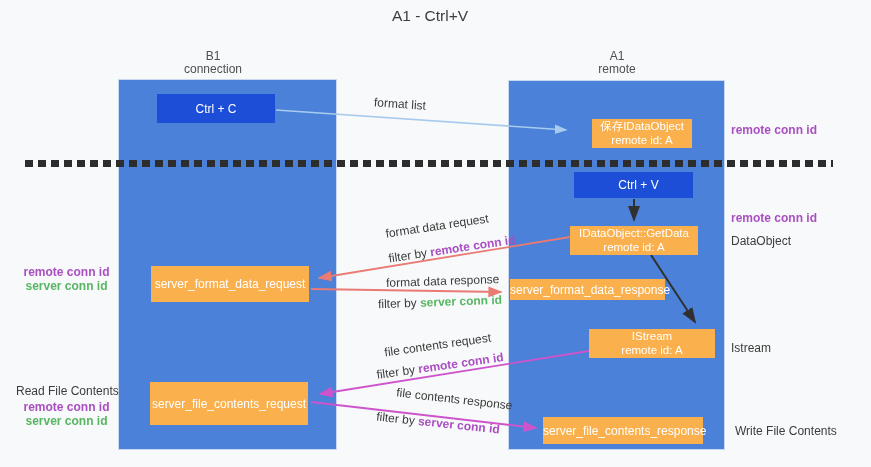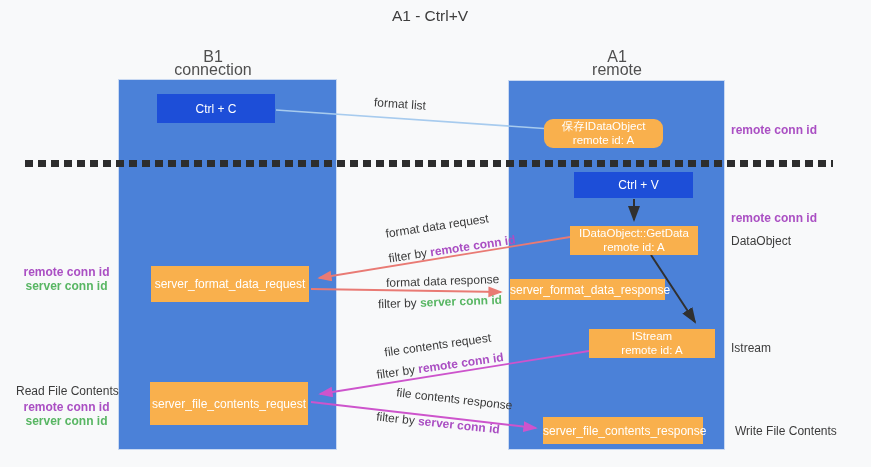--- a/index.html
+++ b/index.html
@@ -1,19 +1,19 @@
 <!DOCTYPE html>
 <html><head>
 <meta charset="utf-8">
 <style>
   html,body{margin:0;padding:0;background:#f8f9fa;font-family:"Liberation Sans",sans-serif;}
   .canvas{position:relative;width:871px;height:467px;background:#f8f9fa;overflow:hidden;}
   .abs{position:absolute;}
   .title{left:330px;top:6px;width:200px;text-align:center;font-size:15.5px;color:#3d3d3d;line-height:19px;}
-  .lane-header{text-align:center;font-size:16px;color:#4f4f4f;line-height:13px;}
+  .lane-header{text-align:center;font-size:12px;color:#4f4f4f;line-height:13px;}
   .lane{background:#4b81d8;border:1px solid #c9d9f2;box-sizing:border-box;}
   .divider{left:25px;top:160px;width:808px;height:7px;
     background:repeating-linear-gradient(90deg,#2d2d2d 0 8px,transparent 8px 13px);}
   .node{box-sizing:border-box;color:#fff;text-align:center;display:flex;flex-direction:column;justify-content:center;}
   .node.green{background:#1d4ed8;font-size:12px;}
   .node.orange{background:#f9b04d;}
   .node .l1,.node .l2{line-height:13.5px;font-size:11.5px;}
   .node.single{font-size:12px;}
   .ann{font-size:12px;color:#3c3c3c;white-space:nowrap;}
   .key-purple{color:#aa4fc3;font-weight:bold;}
@@ -66,21 +66,21 @@
     <line x1="570" y1="237" x2="319" y2="278" stroke="#e97a74" stroke-width="1.8" marker-end="url(#m-red)"></line>
     <line x1="311" y1="289" x2="501" y2="292" stroke="#e97a74" stroke-width="1.8" marker-end="url(#m-red)"></line>
     <line x1="589" y1="351" x2="320" y2="394" stroke="#cd54cc" stroke-width="1.8" marker-end="url(#m-mag)"></line>
     <line x1="311" y1="402" x2="536" y2="428" stroke="#cd54cc" stroke-width="1.8" marker-end="url(#m-mag)"></line>
   </svg>
 
   <div class="abs node green single" style="left:157px;top:94px;width:118px;height:29px;">
     <span>Ctrl + C</span>
   </div>
 
-  <div class="abs node orange" style="left:544px;top:119px;width:119px;height:29px;border-radius:9px;">
+  <div class="abs node orange" style="left:592px;top:119px;width:100px;height:29px;">
     <span class="l1">保存IDataObject</span>
     <span class="l2">remote id: A</span>
   </div>
 
   <div class="abs node green single" style="left:574px;top:172px;width:119px;height:26px;padding-left:10px;">
     <span>Ctrl + V</span>
   </div>
 
   <div class="abs node orange" style="left:570px;top:226px;width:128px;height:29px;">
     <span class="l1">IDataObject::GetData</span>

